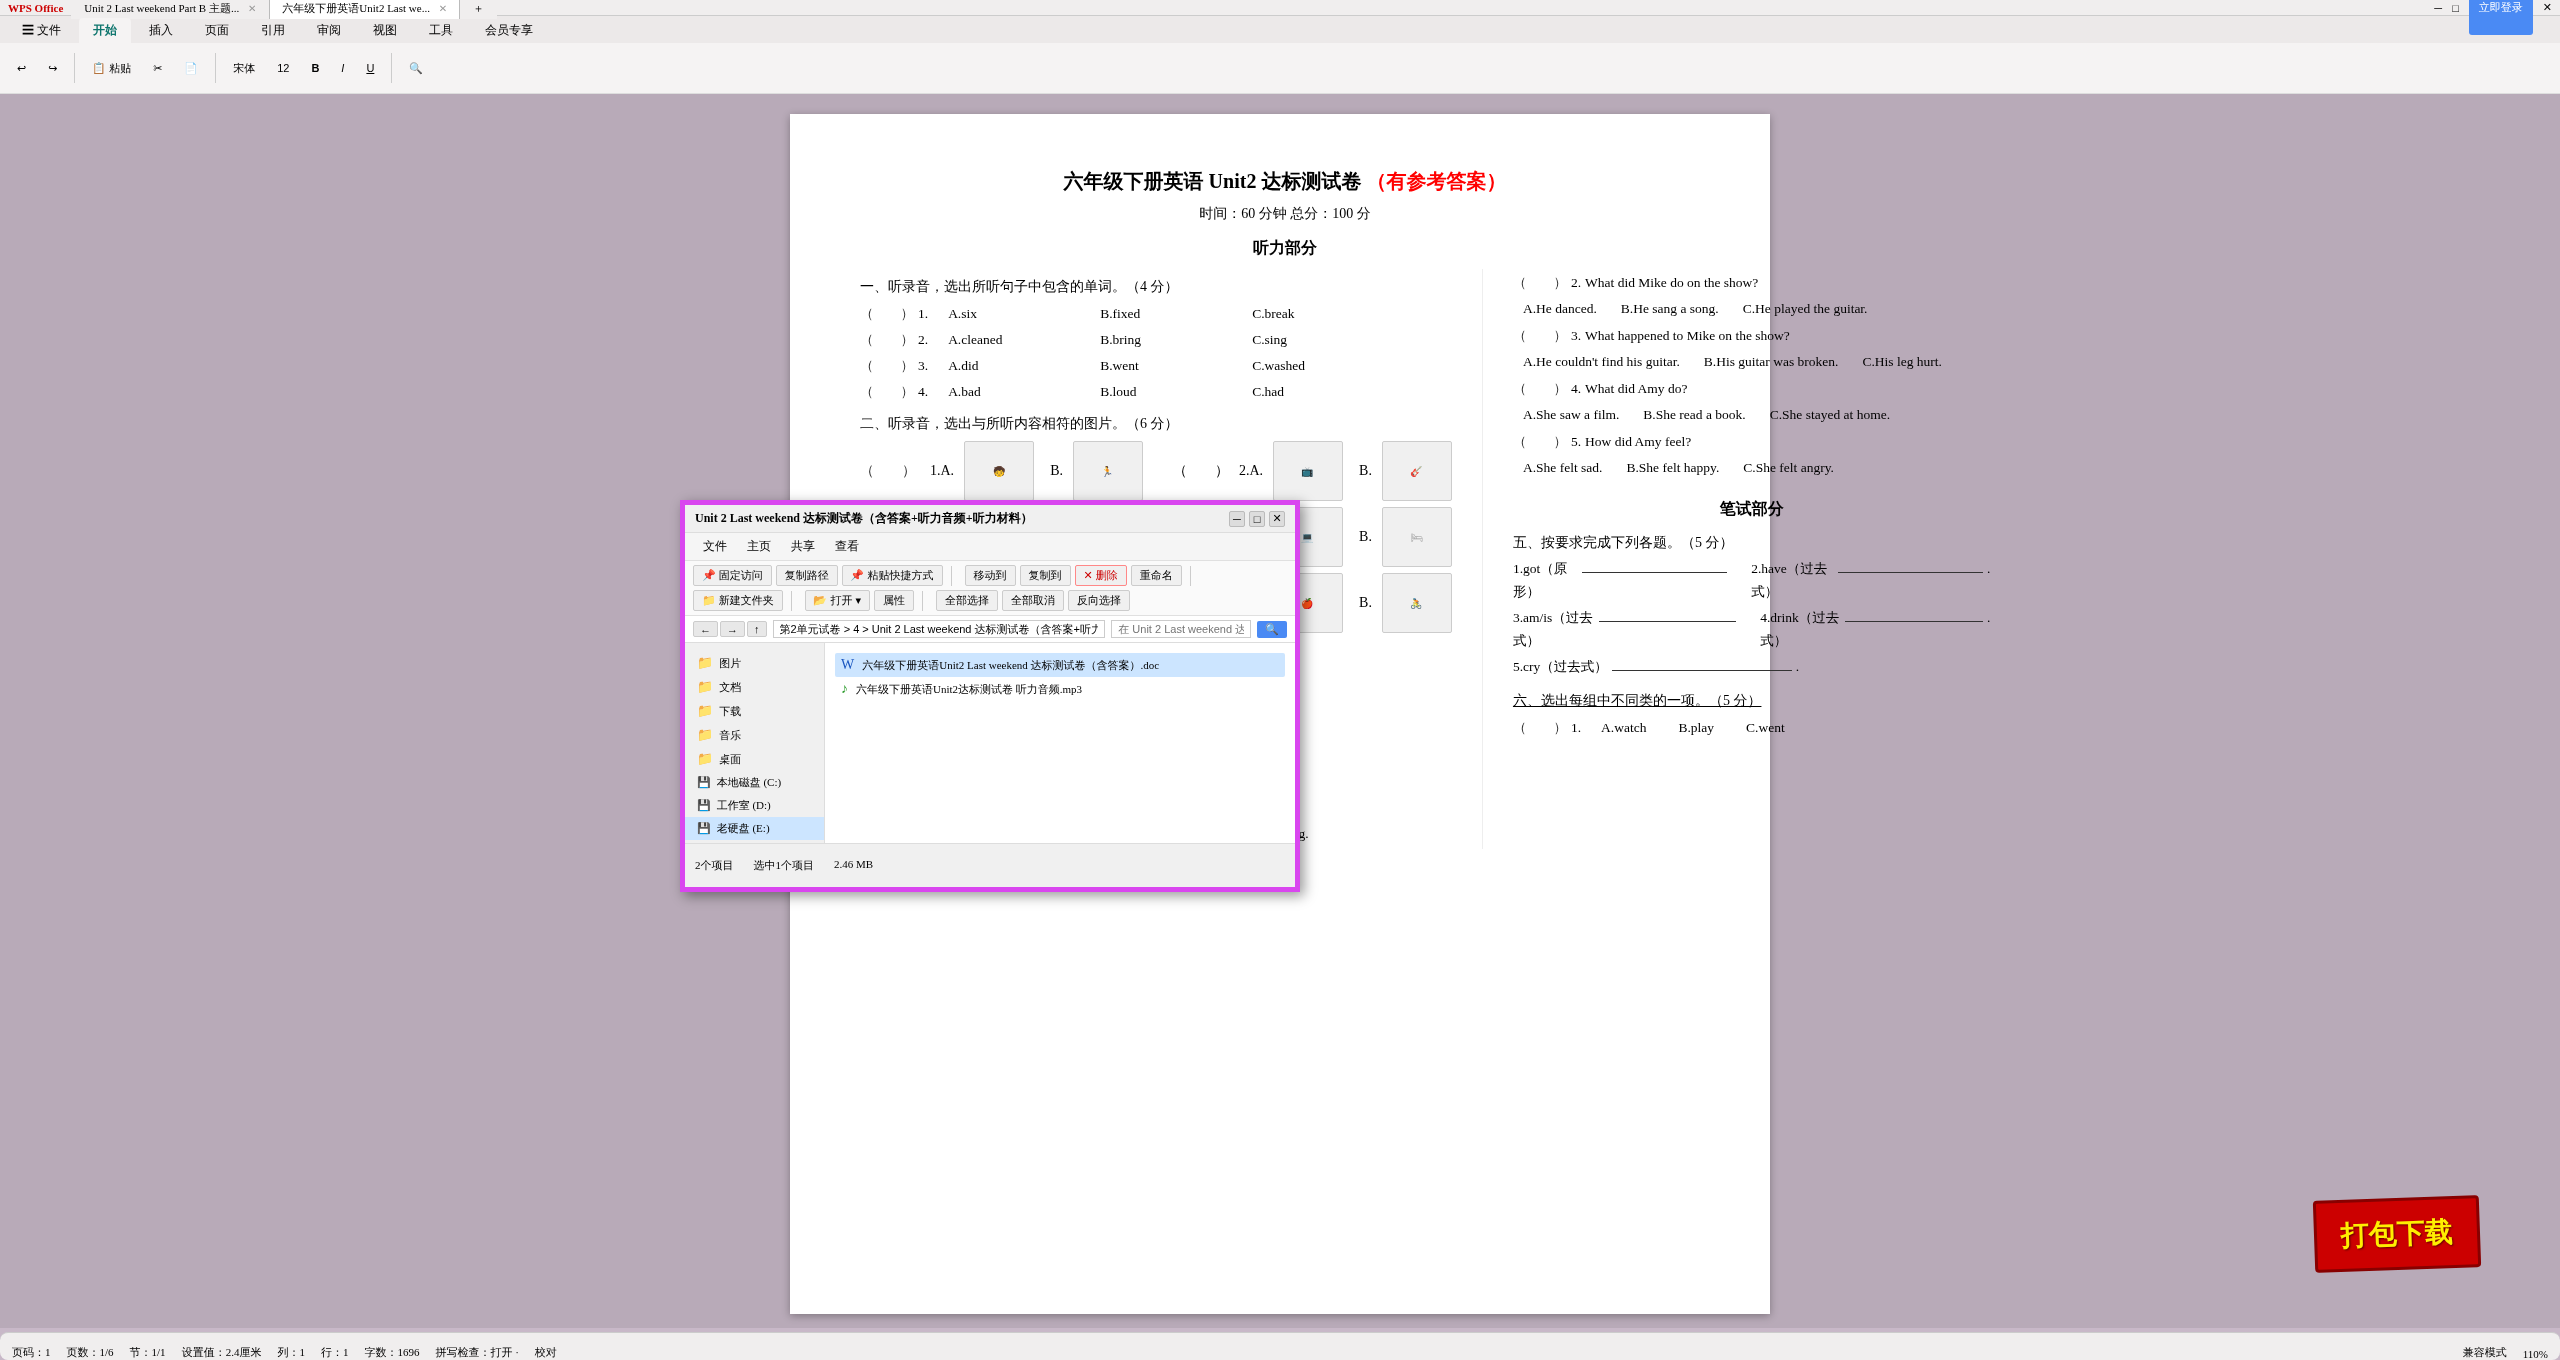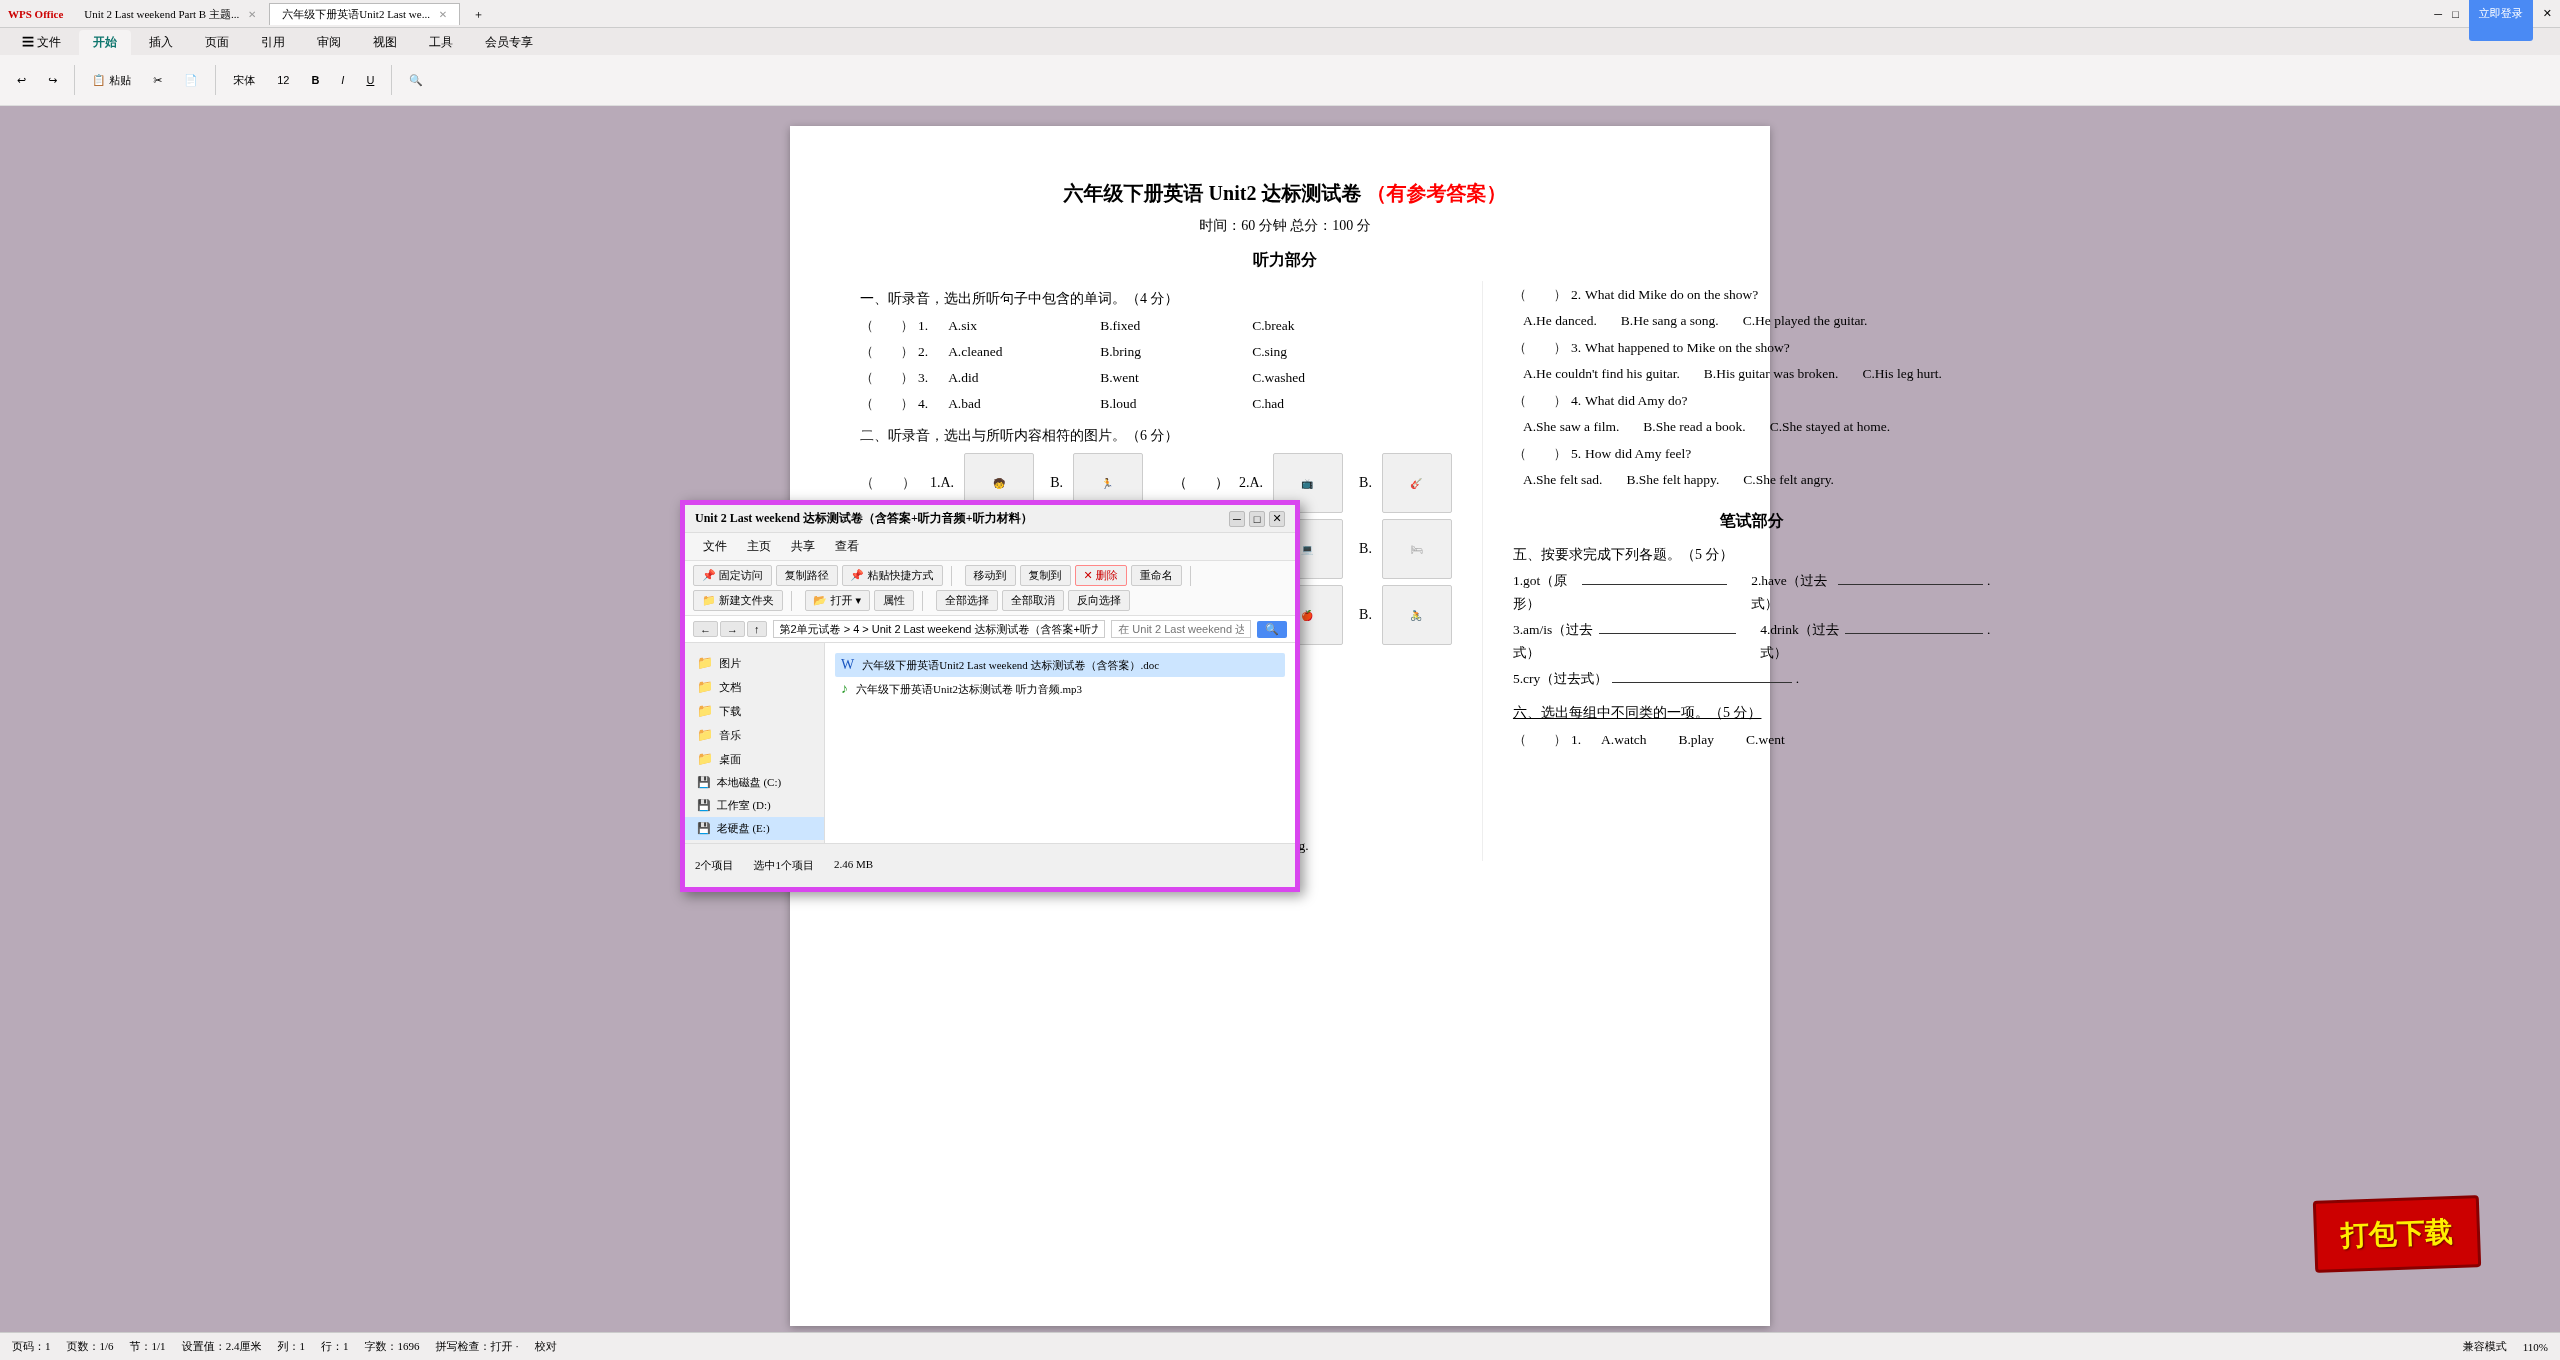--- a/index.html
+++ b/index.html
@@ -7,21 +7,21 @@
       font-family: 'SimSun', '宋体', serif;
       background: #c8b8c8;
       width: 2560px;
       height: 1360px;
       overflow: hidden;
       position: relative;
     }
 
     
     .top-bar {
-      height: 28px;
+      height: 16px;
       background: #f0eeee;
       display: flex;
       align-items: center;
       padding: 0 8px;
       border-bottom: 1px solid #ccc;
       font-size: 12px;
     }
     .top-bar-left { display: flex; align-items: center; gap: 8px; }
     .wps-logo { color: #c00; font-weight: bold; font-size: 11px; }
     .tab-bar {
@@ -187,27 +187,28 @@
     }
     .col-left { flex: 1; padding-right: 30px; border-right: 1px solid #eee; }
     .col-right { flex: 1; padding-left: 30px; }
 
     
     .status-bar {
       height: 28px;
       background: #f0eeee;
       border-top: 1px solid #ccc;
       display: flex;
-      align-items: center;
+      align-items: flex-end;
       padding: 0 12px;
       font-size: 11px;
       gap: 16px;
       position: fixed;
       bottom: 0;
       width: 100%;
+      border-radius: 8px;
     }
 
     
     .file-explorer {
       position: absolute;
       top: 500px;
       left: 680px;
       width: 620px;
       background: #f5f5f5;
       border: 5px solid #d946ef;

